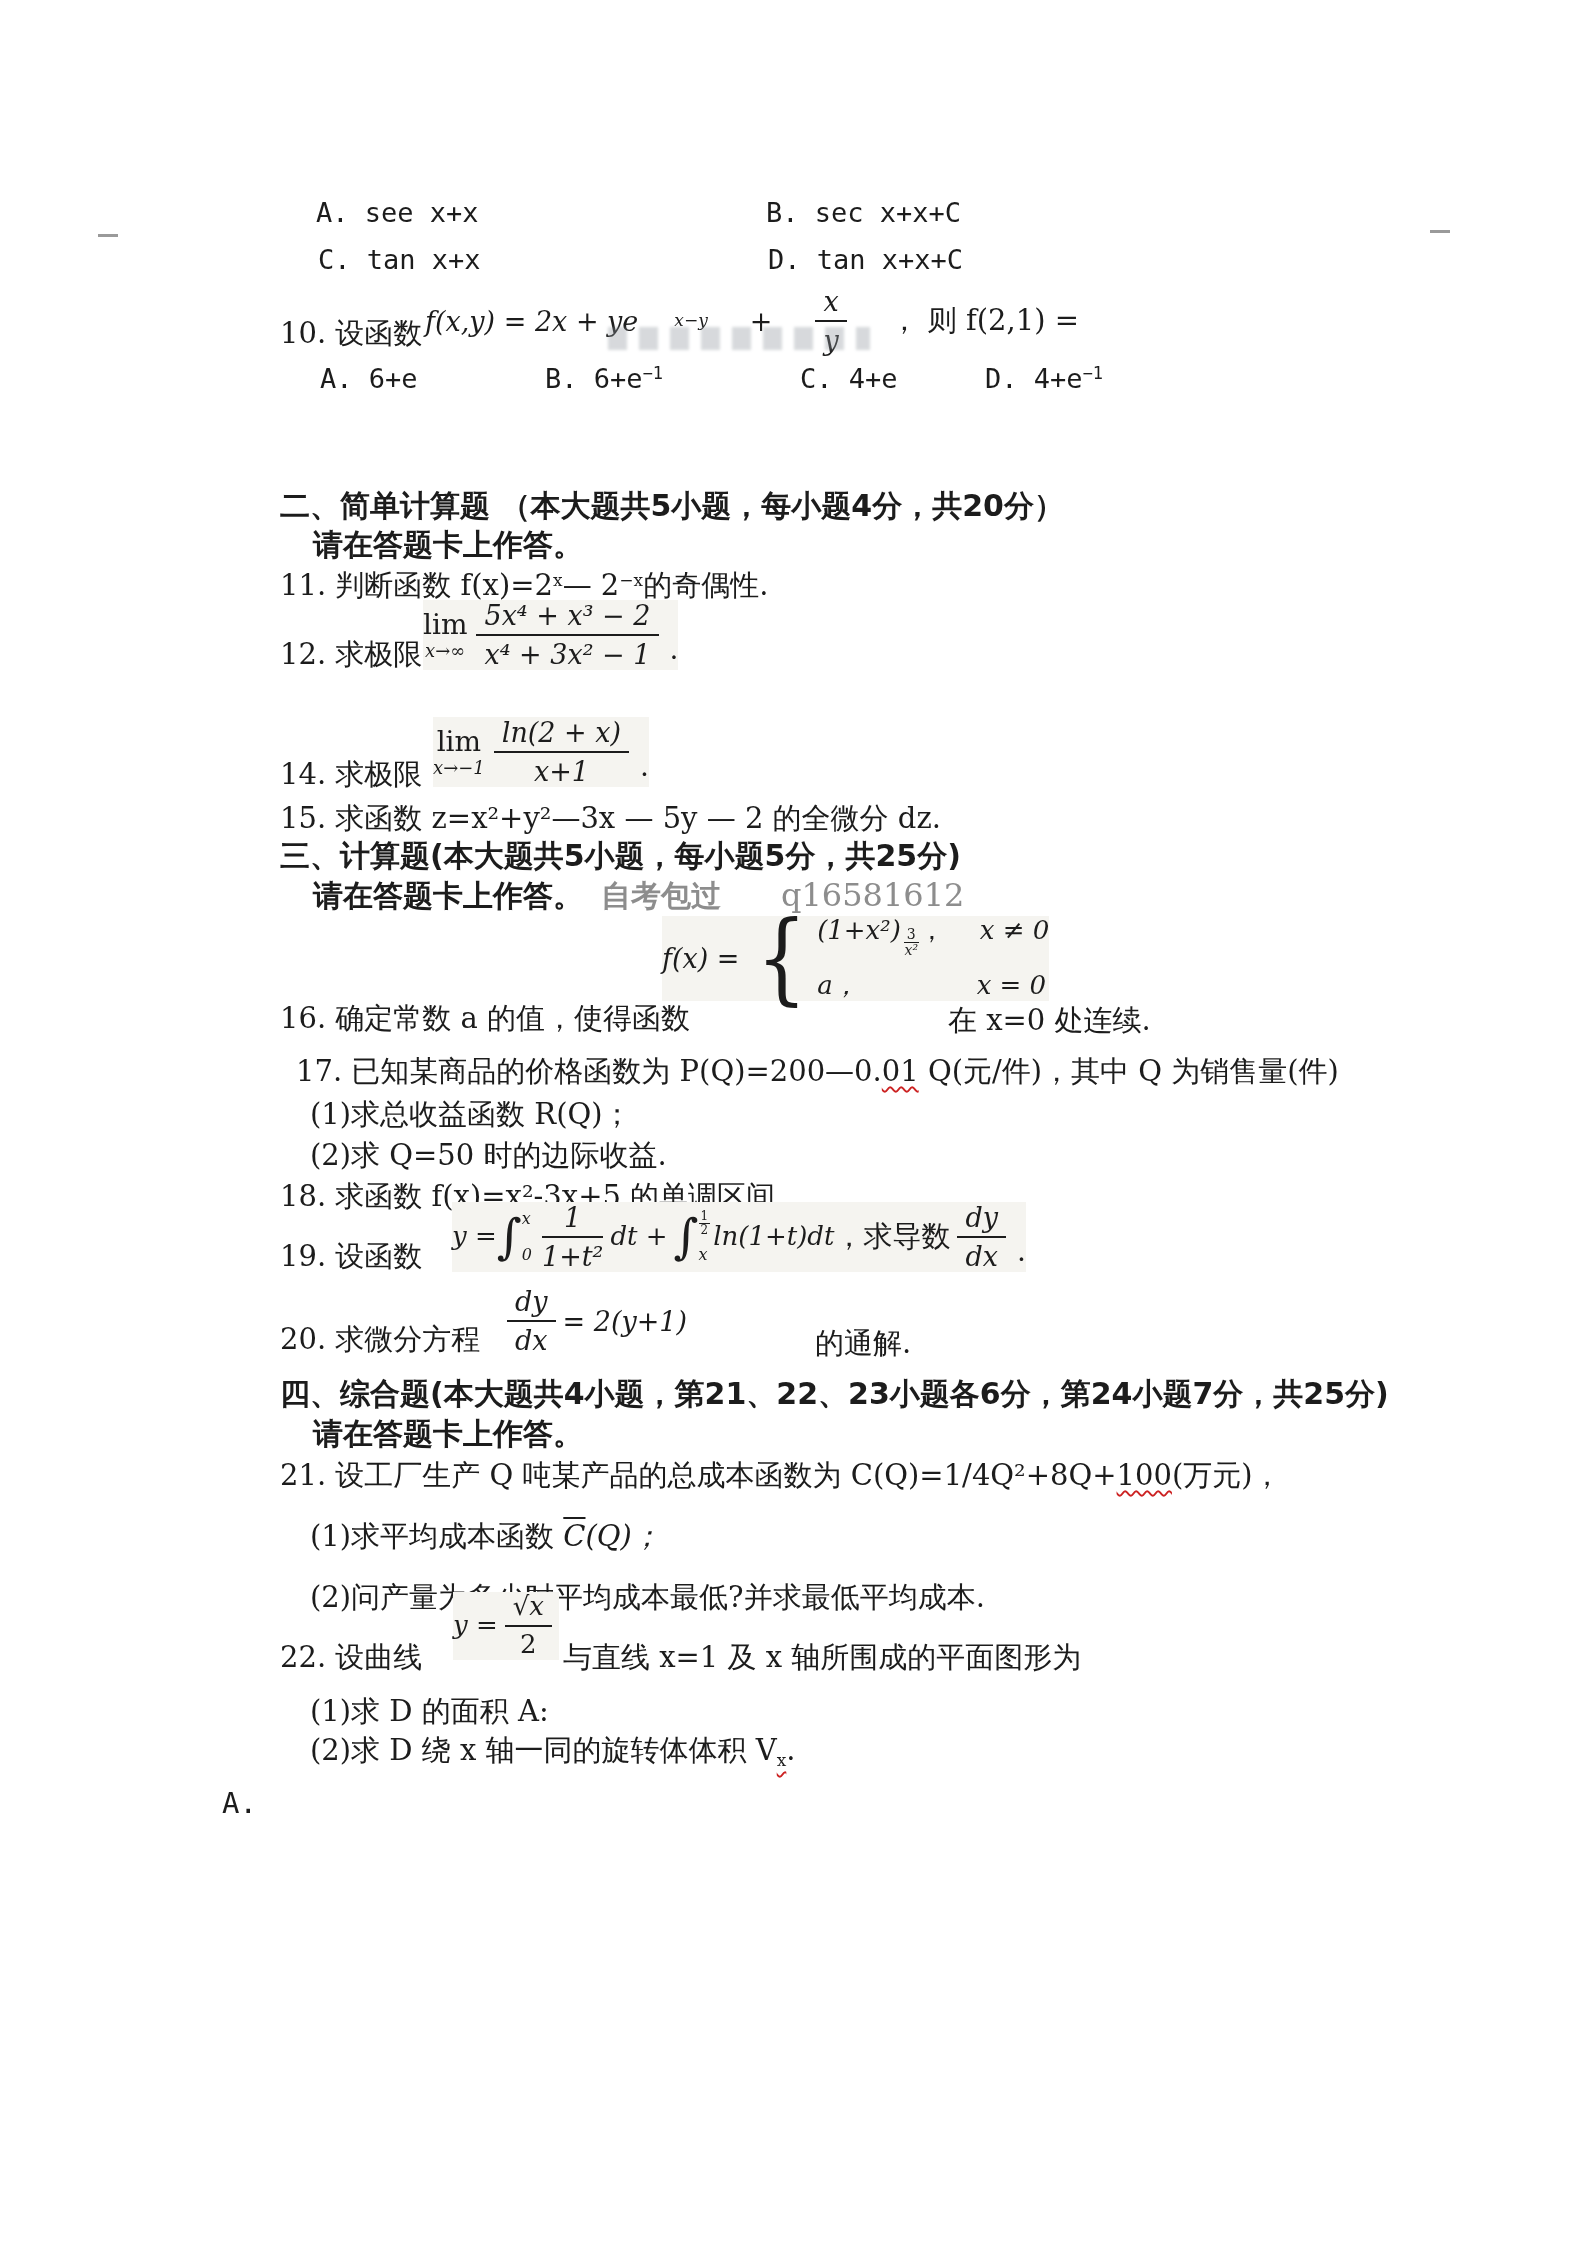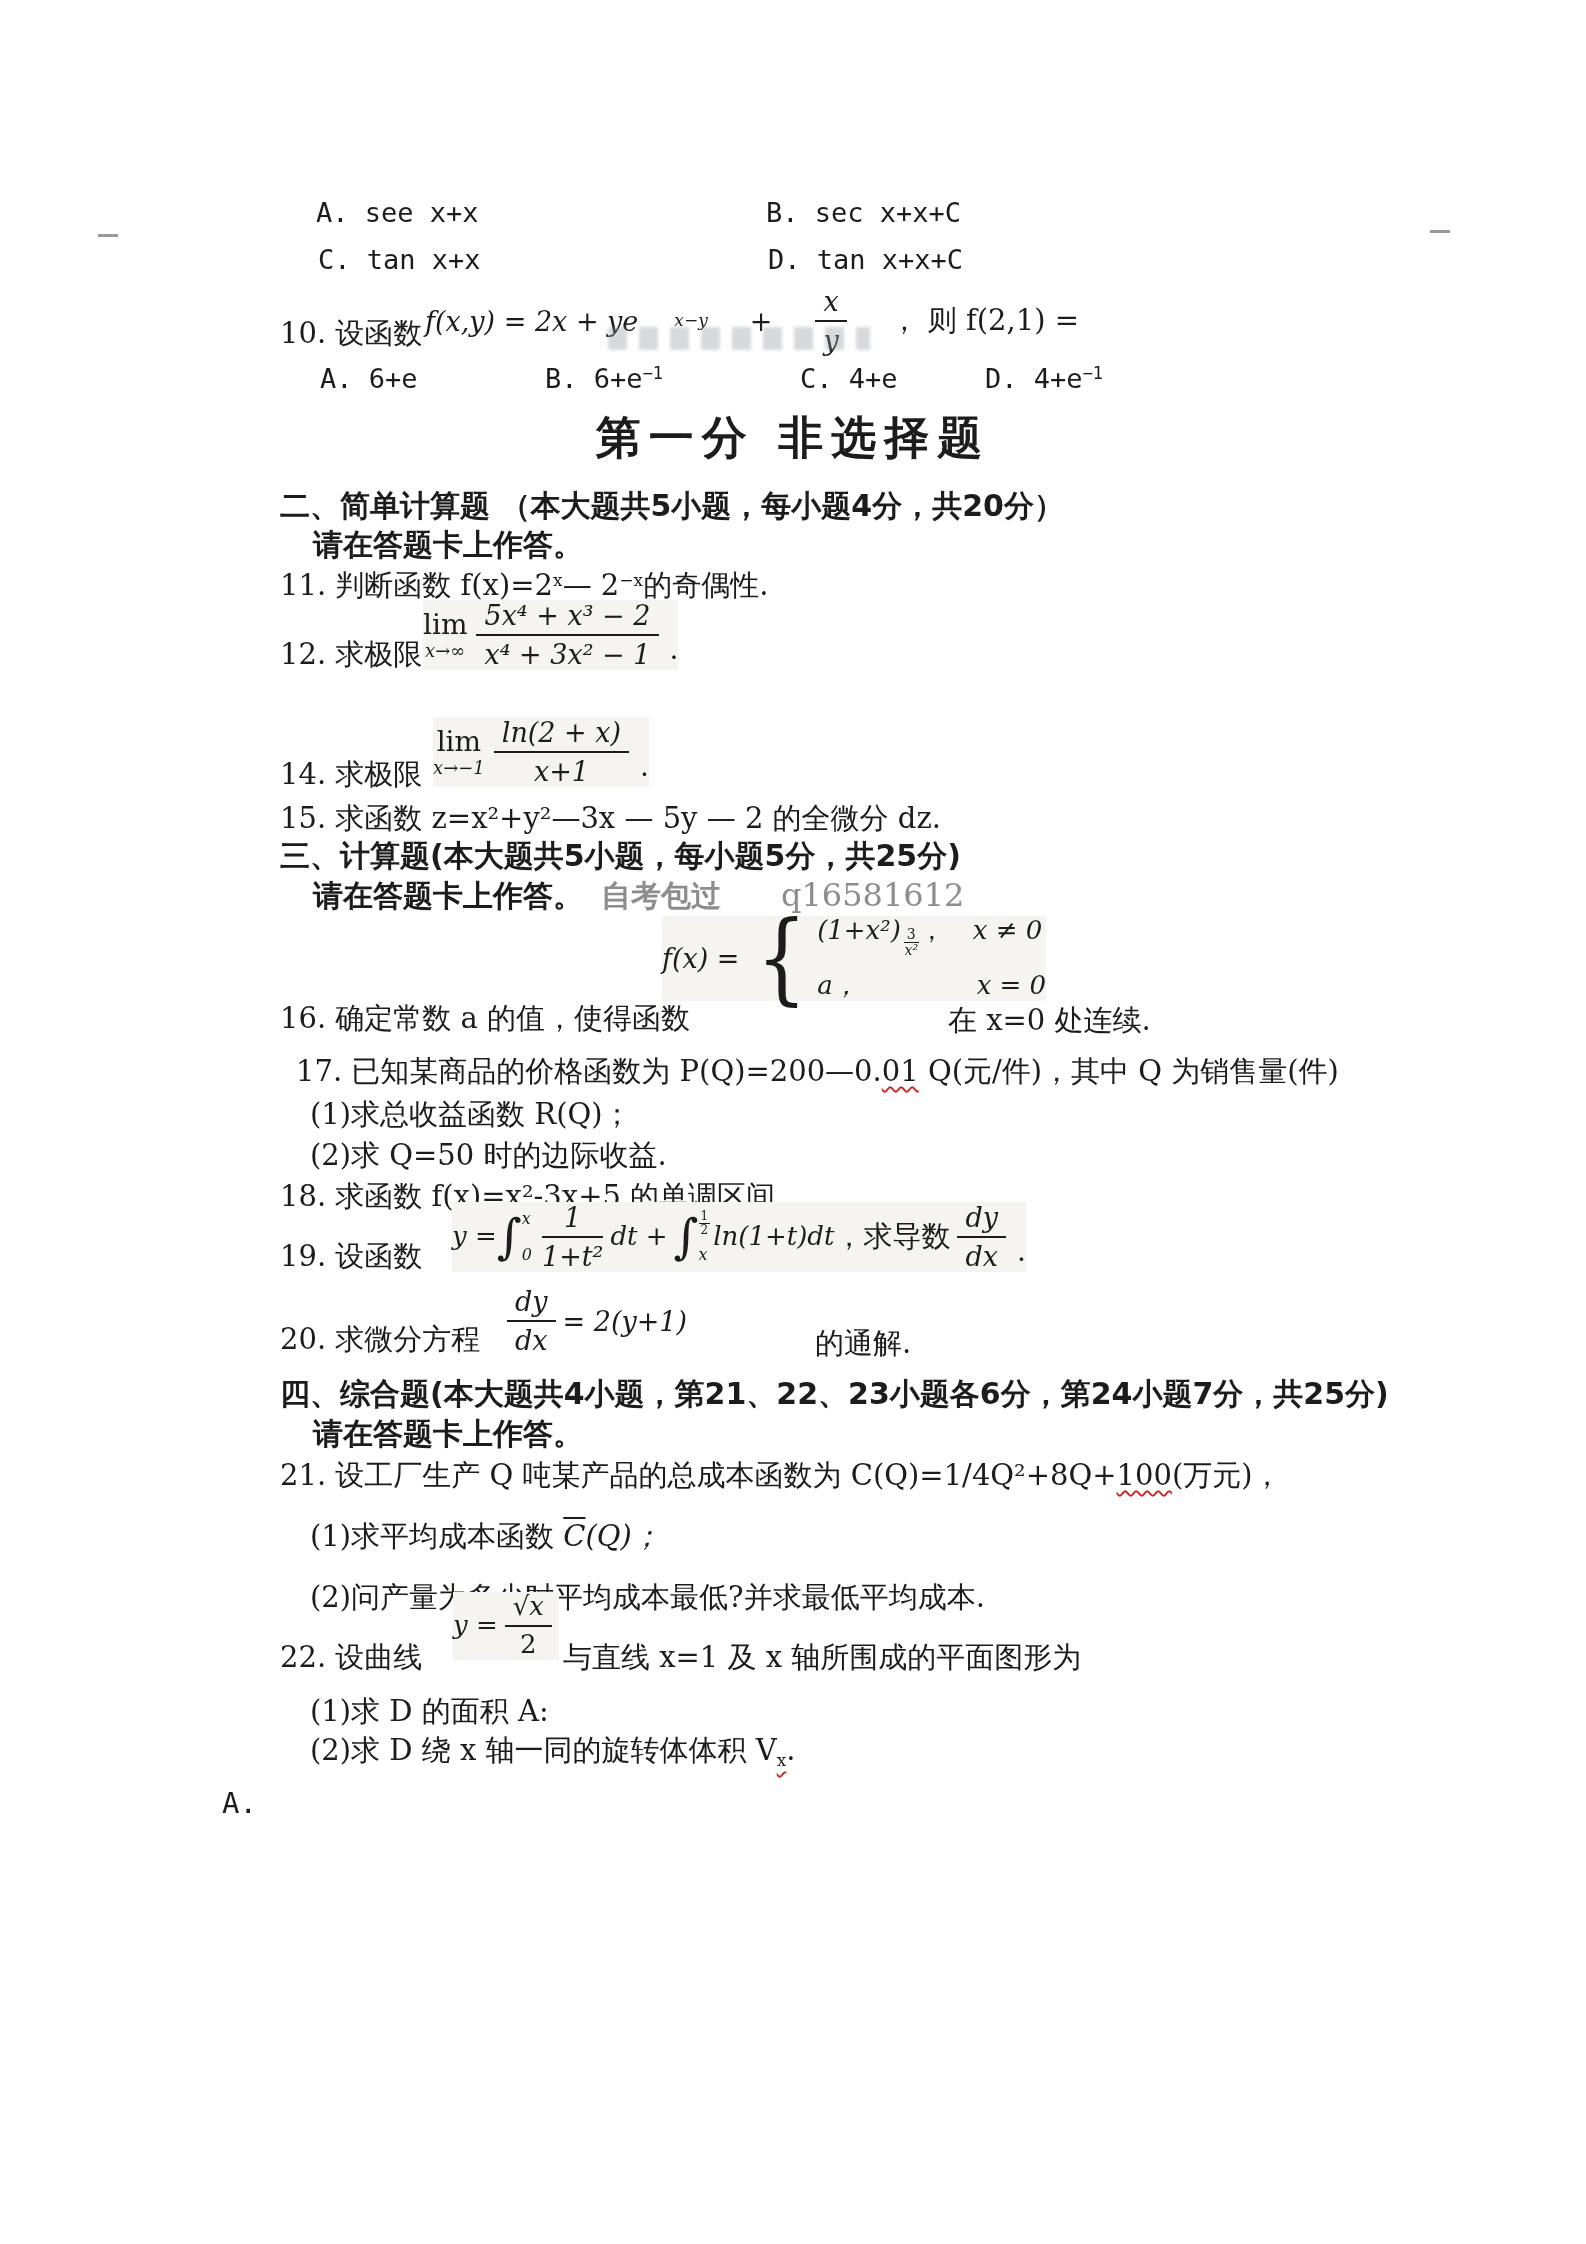--- a/index.html
+++ b/index.html
@@ -30,21 +30,21 @@
   .lim{display:inline-block;text-align:center;vertical-align:middle;margin-right:2px;font-size:28px;}
   .lim .w{display:block;line-height:1;}
   .lim .s{display:block;font-size:18px;font-style:italic;line-height:1;margin-top:3px;}
   .enddot{align-self:flex-end;margin:0 0 4px 4px;font-size:28px;}
   
   .pw{display:inline-flex;align-items:center;}
   .brace{font-size:100px;font-weight:300;line-height:0.8;margin:0 4px 0 10px;
          font-family:"DejaVu Serif",serif;transform:scaleX(0.8);}
   .pw-rows{display:flex;flex-direction:column;gap:12px;font-size:26px;}
   .pw-row{display:flex;align-items:baseline;}
-  .pw-cond{margin-left:28px;font-style:italic;}
+  .pw-cond{margin-left:35px;font-style:italic;}
   .supfrac{display:inline-block;text-align:center;font-size:14px;line-height:1.1;
            vertical-align:16px;margin-left:3px;}
   .supfrac .sn{display:block;border-bottom:1px solid #1c1c1c;padding:0 3px;}
   
   .intsign{font-size:48px;line-height:0.9;font-family:"DejaVu Serif",serif;}
   .ibounds{display:inline-flex;flex-direction:column;justify-content:space-between;
            height:54px;font-size:16px;font-style:italic;margin-right:3px;}
   .minifrac{display:inline-block;text-align:center;font-size:12px;line-height:1.1;font-style:normal;}
   .minifrac .mn{display:block;border-bottom:1px solid #1c1c1c;padding:0 2px;}
   
@@ -105,21 +105,20 @@
       <span class="den mi">y</span>
     </span>
     <span class="cn">， 则 f(2,1) =</span>
   </div>
   <div class="smudge" id="q10-wm"></div>
   <div class="ln mono" id="q10-a">A. 6+e</div>
   <div class="ln mono" id="q10-b"><span>B. 6+e</span><sup class="tsup">−1</sup></div>
   <div class="ln mono" id="q10-c">C. 4+e</div>
   <div class="ln mono" id="q10-d"><span>D. 4+e</span><sup class="tsup">−1</sup></div>
 
-  <div class="ln heading" id="hd">第一分 非选择题</div>
 
   <div class="ln bold-cn" id="s2-t">二、简单计算题 （本大题共5小题，每小题4分，共20分）</div>
   <div class="ln bold-cn" id="s2-n">请在答题卡上作答。</div>
 
   <div class="ln cn" id="q11">
     <span>11. 判断函数 f(x)=2</span><sup class="tsup">x</sup><span>— 2</span><sup class="tsup">−x</sup><span>的奇偶性.</span>
   </div>
 
   <div class="ln cn" id="q12-label">12. 求极限</div>
   <div class="ln fwrap shade" id="q12-f">

